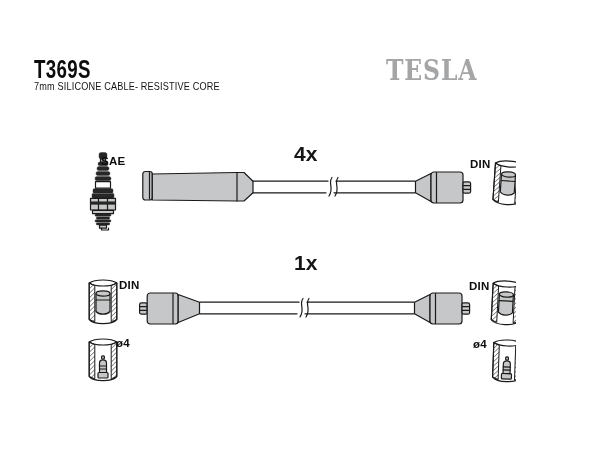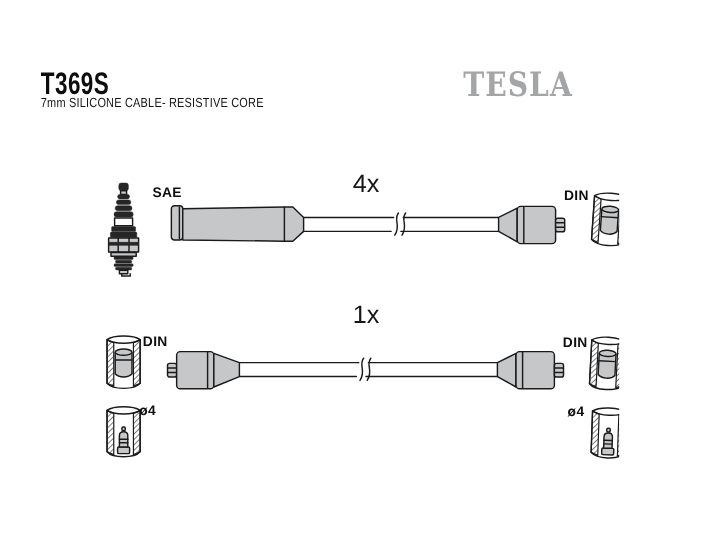--- a/index.html
+++ b/index.html
@@ -23,21 +23,21 @@
   }
   .subtitle{
     left:34px;top:80px;font-size:11px;font-weight:400;letter-spacing:.2px;
     transform:scaleX(.83);transform-origin:left top;white-space:nowrap;color:#141414;
   }
   .brand-logo{
     left:386px;top:54px;font-family:"DejaVu Serif","Liberation Serif",serif;
     font-size:28px;font-weight:700;letter-spacing:1px;color:var(--logo-gray);
     transform:scaleX(.84);transform-origin:left top;white-space:nowrap;
   }
-  .qty{font-size:21px;font-weight:400;color:#161616;white-space:nowrap;}
+  .qty{font-size:21px;font-weight:700;color:#161616;white-space:nowrap;}
   .lbl{font-size:11.5px;font-weight:700;letter-spacing:.3px;color:#0d0d0d;white-space:nowrap;}
 
   
   .sw{fill:#fff;stroke:var(--outline);stroke-width:1.2;stroke-linejoin:round;}
   .sg{fill:var(--part-fill);stroke:var(--outline);stroke-width:1.2;stroke-linejoin:round;}
   .sl{fill:none;stroke:var(--outline);stroke-width:1.2;stroke-linecap:round;}
   .sh{fill:url(#hatch);stroke:var(--outline);stroke-width:1;stroke-linejoin:round;}
   .sd{fill:#262626;stroke:#262626;stroke-width:.4;}
 </style>
 </head>
@@ -74,21 +74,21 @@
     <line class="sl" x1="19.5" y1="46.6" x2="19.5" y2="57.8"></line>
     <rect class="sd" x="2.5" y="49.8" width="25" height="2.6"></rect>
     <rect class="sg" x="4.5" y="58.4" width="21" height="3.2"></rect>
     <rect class="sd" x="7" y="62" width="16" height="2.3" rx="1.1"></rect>
     <rect class="sd" x="8.2" y="64.9" width="13.6" height="2.3" rx="1.1"></rect>
     <rect class="sd" x="7" y="67.8" width="16" height="2.3" rx="1.1"></rect>
     <rect class="sd" x="8.2" y="70.7" width="13.6" height="2.3" rx="1.1"></rect>
     <rect class="sg" x="11.5" y="73.2" width="7" height="3"></rect>
     <path class="sl" d="M13.5,76.4 L13.5,78 L20.5,78 L20.5,76.2"></path>
   </svg>
-  <div class="abs lbl" style="left:127px;top:155px">SAE</div>
+  <div class="abs lbl" style="left:101px;top:155px">SAE</div>
 
   <svg class="abs" style="left:142px;top:170px" width="112" height="33" viewBox="0 0 112 33">
     <rect class="sg" x="0.8" y="1.5" width="9.5" height="28.5" rx="2.5"></rect>
     <line class="sl" x1="7.5" y1="2.5" x2="7.5" y2="29"></line>
     <path class="sg" d="M10.3,4 L95,2.5 L102,2.5 L111,11.2 L111,22.8 L102,31 L95,31 L10.3,30 Z"></path>
     <line class="sl" x1="95" y1="2.6" x2="95" y2="30.9"></line>
   </svg>
 
   <svg class="abs" style="left:253px;top:179px" width="162" height="16" viewBox="0 0 162 16">
     <path class="sl" d="M0,2.2 H75 M83,2.2 H162"></path>

